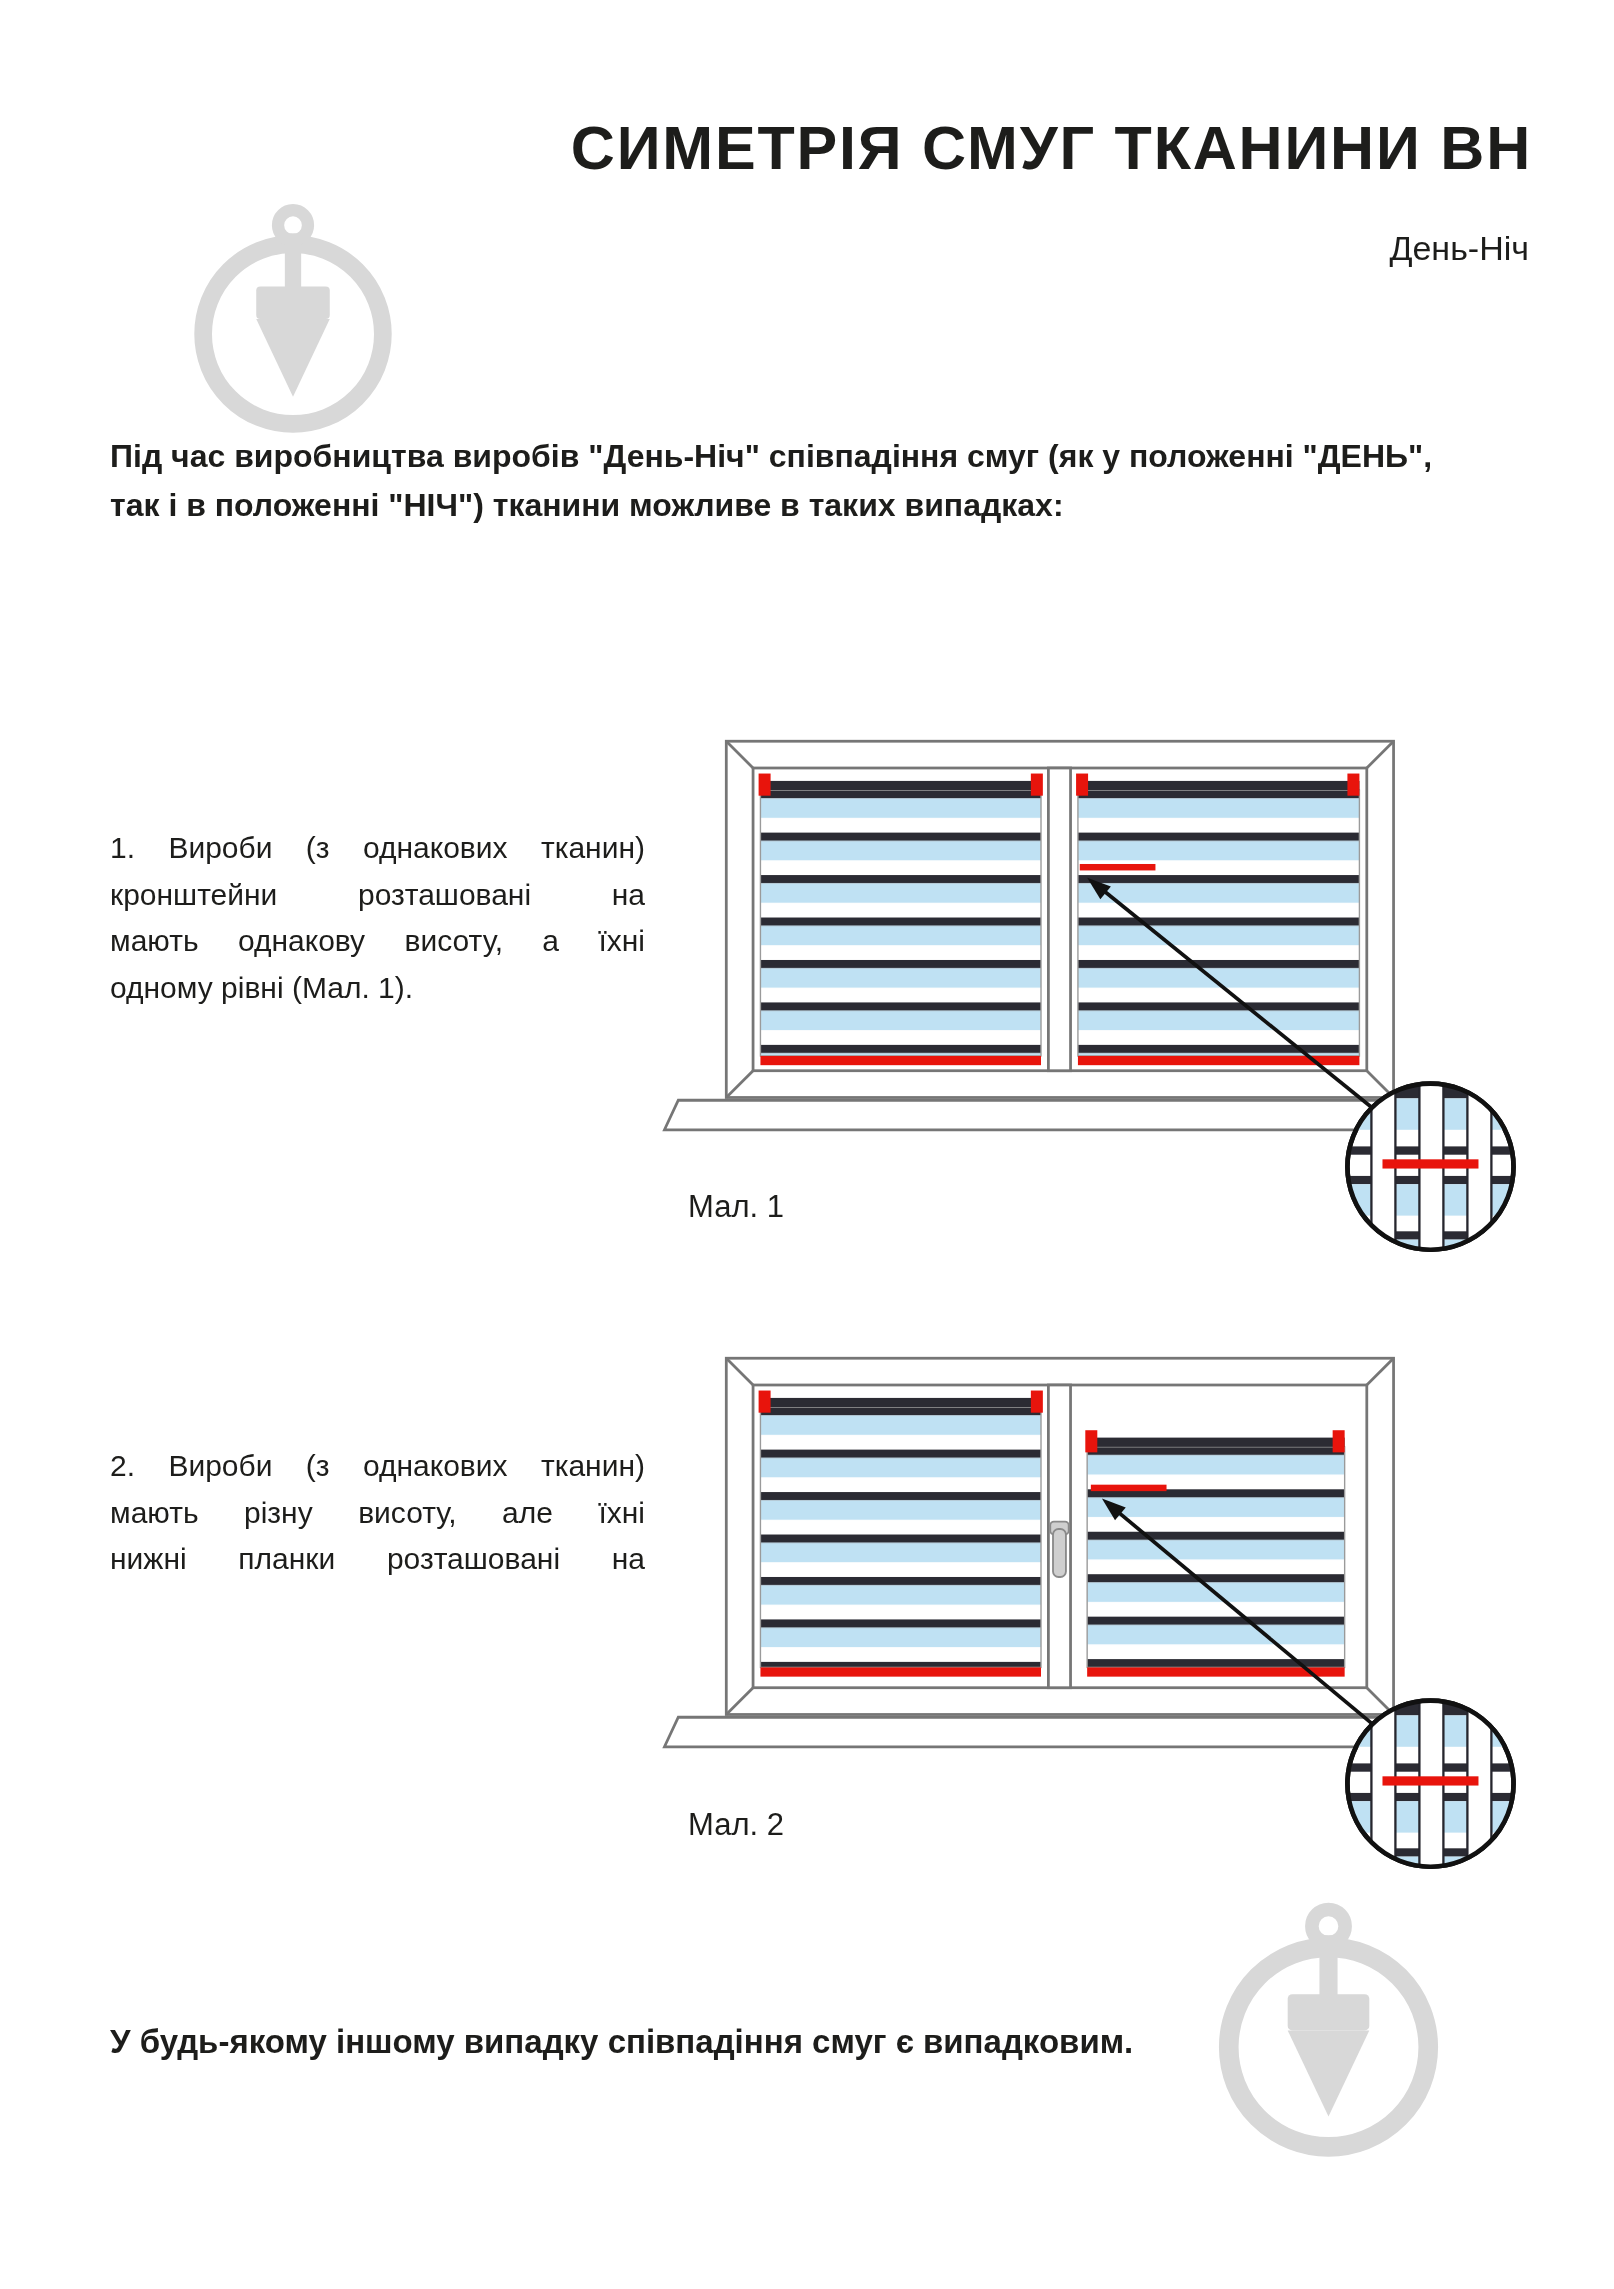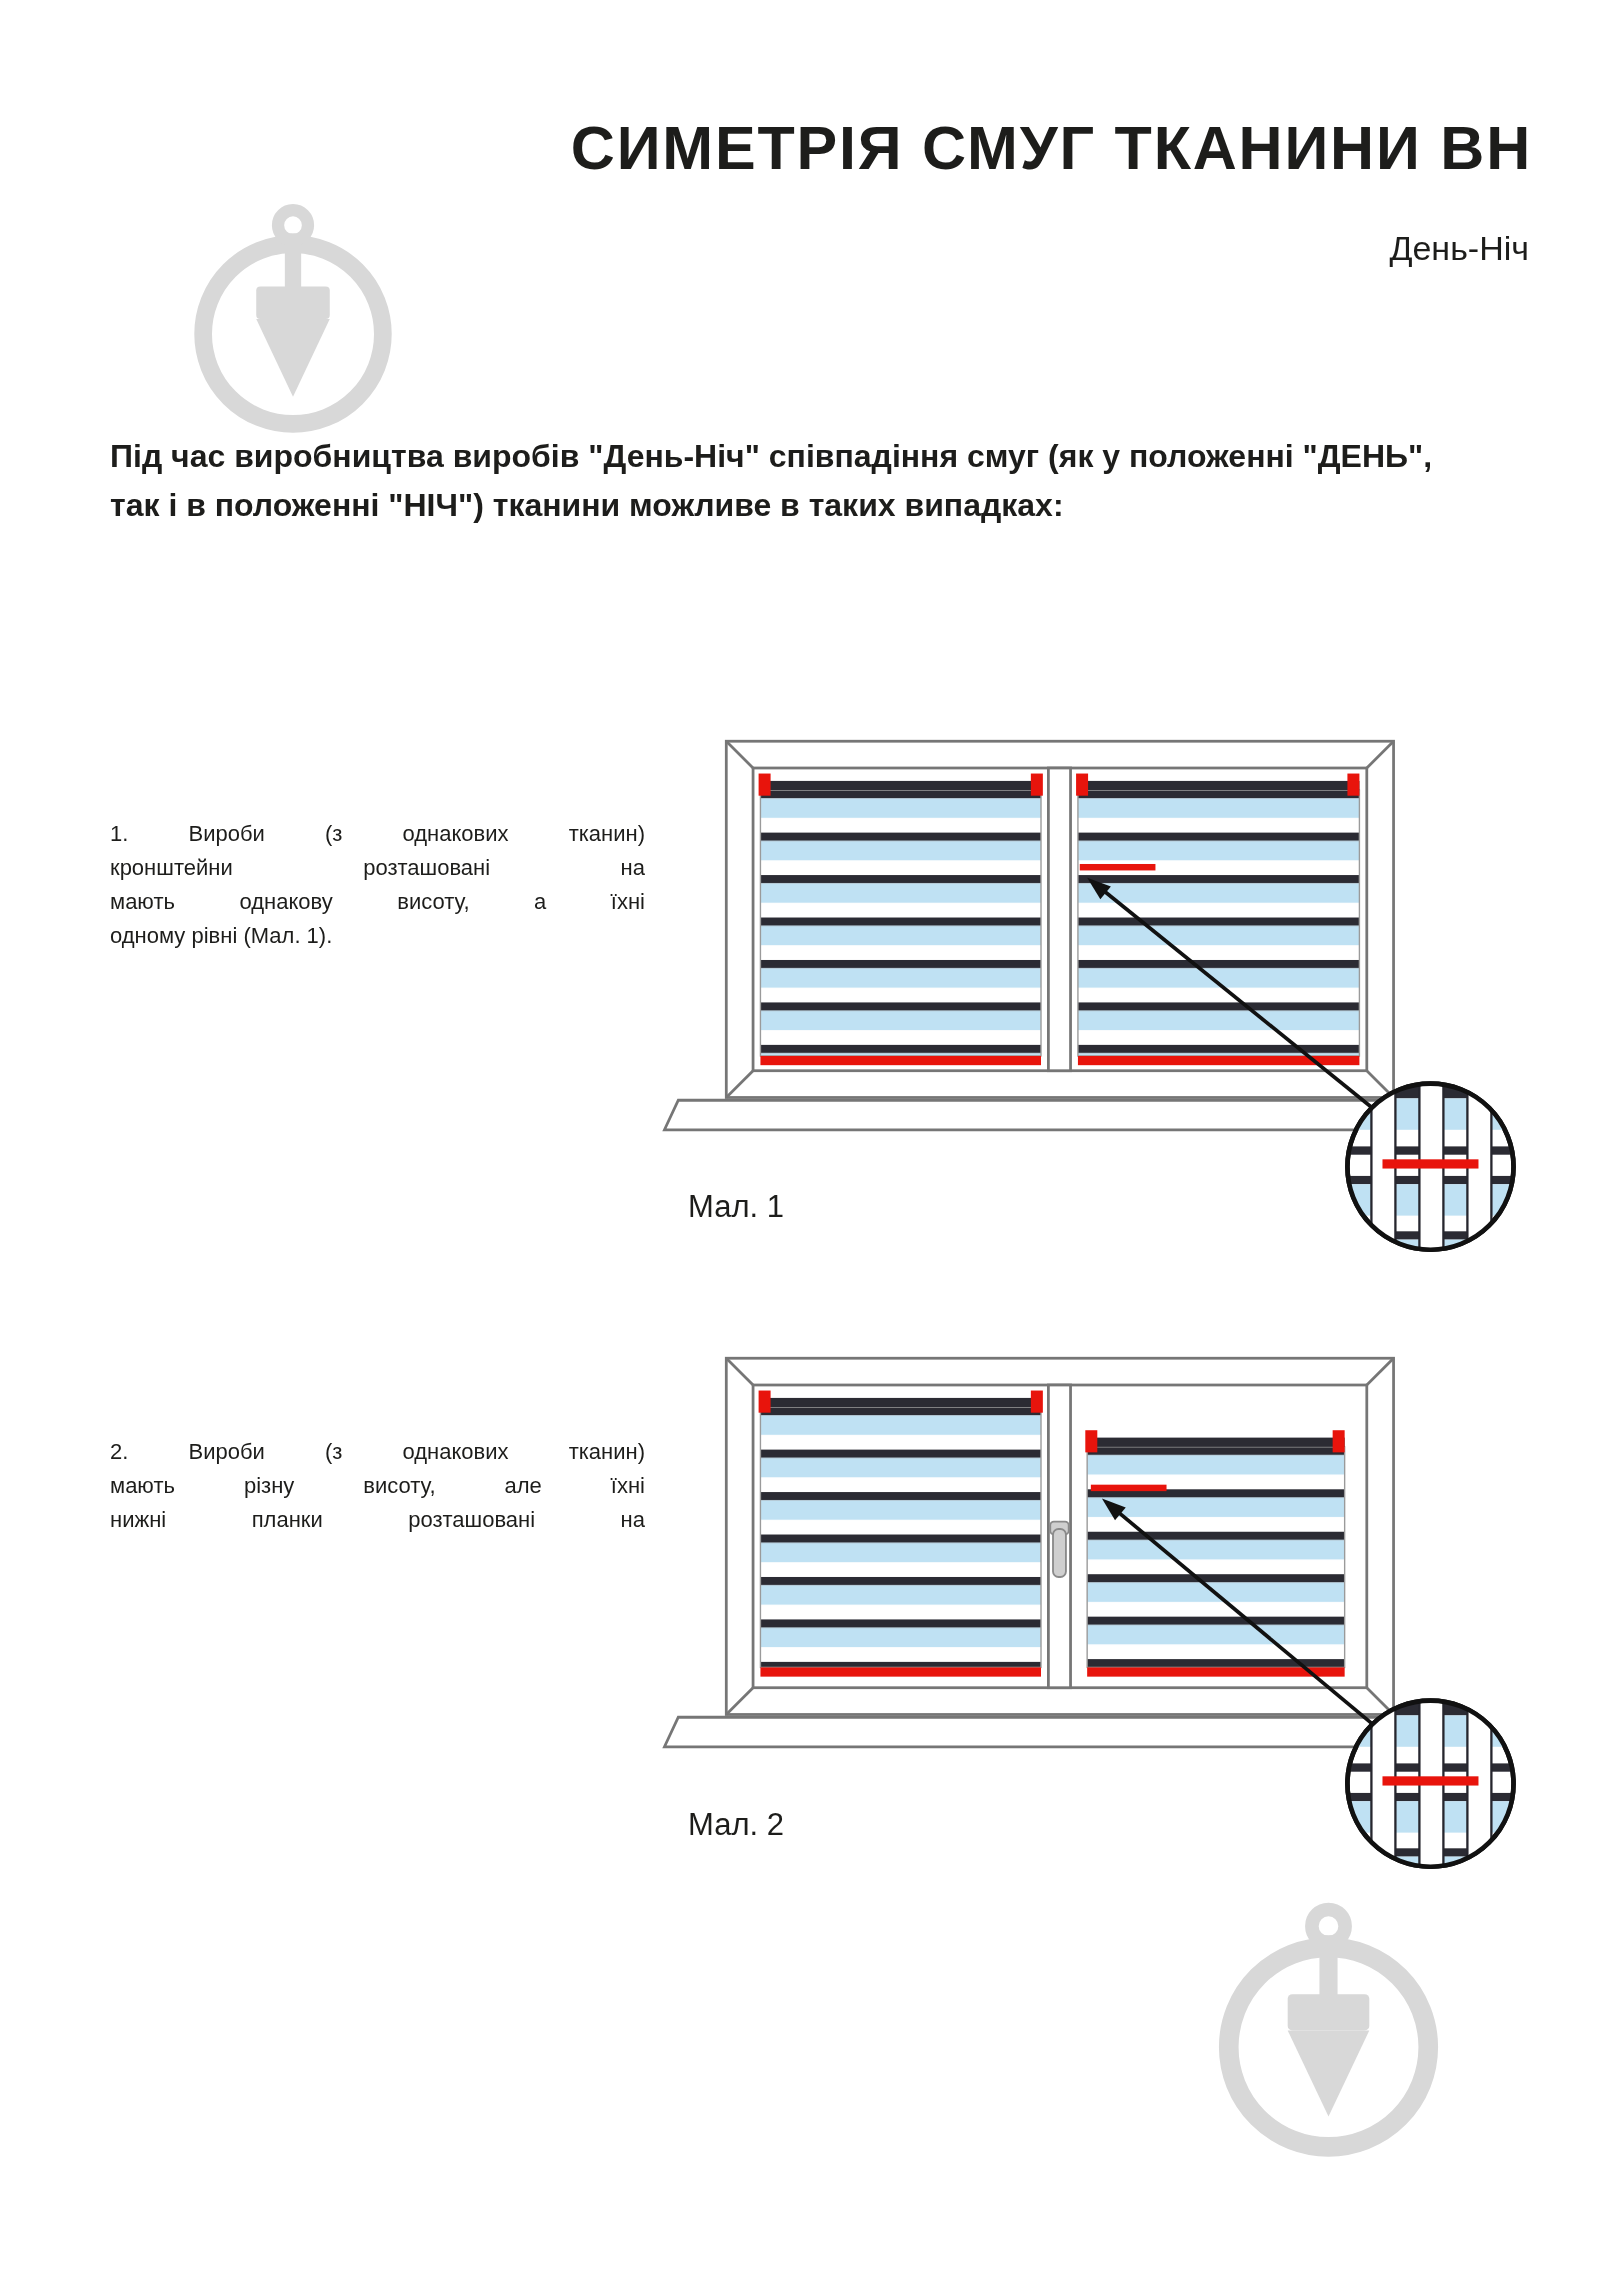--- a/index.html
+++ b/index.html
@@ -7,21 +7,21 @@
   body { font-family:"Liberation Sans", sans-serif; color:#1d1d1b; }
   .page { position:relative; width:1614px; height:2290px; background:#ffffff; overflow:hidden; }
   .abs { position:absolute; }
   .wm { position:absolute; z-index:0; }
   .content { z-index:2; }
   .fig { z-index:1; }
   .title { font-size:61px; font-weight:bold; letter-spacing:1.8px; white-space:nowrap; text-align:right; }
   .subtitle { font-size:34px; text-align:right; white-space:nowrap; }
   .intro { font-size:32px; font-weight:bold; line-height:1.52; }
   .intro div { white-space:nowrap; }
-  .case { font-size:22px; line-height:1.55; width:535px; }
+  .case { font-size:30px; line-height:1.55; width:535px;margin-top:8px; }
   .case .jl { text-align:justify; text-align-last:justify; }
   .caption { font-size:31px; white-space:nowrap; }
   .footer { font-size:33px; font-weight:bold; white-space:nowrap; }
   svg { display:block; }
 </style>
 </head>
 <body>
 
 <div class="page">
 
@@ -211,15 +211,16 @@
           </g>
           <rect x="798" y="466" width="104" height="10" fill="#e8140c"></rect>
         </g>
         <circle cx="850" cy="474" r="90" fill="none" stroke="#111111" stroke-width="5"></circle>
       </g>
     </svg>
   </div>
 
   <div class="abs content caption" style="left:688px; top:1807px;">Мал. 2</div>
 
+  <div class="abs content footer" style="left:110px; top:2023px;">У будь-якому іншому випадку співпадіння смуг є випадковим.</div>
 
 </div>
 
 
 </body></html>

